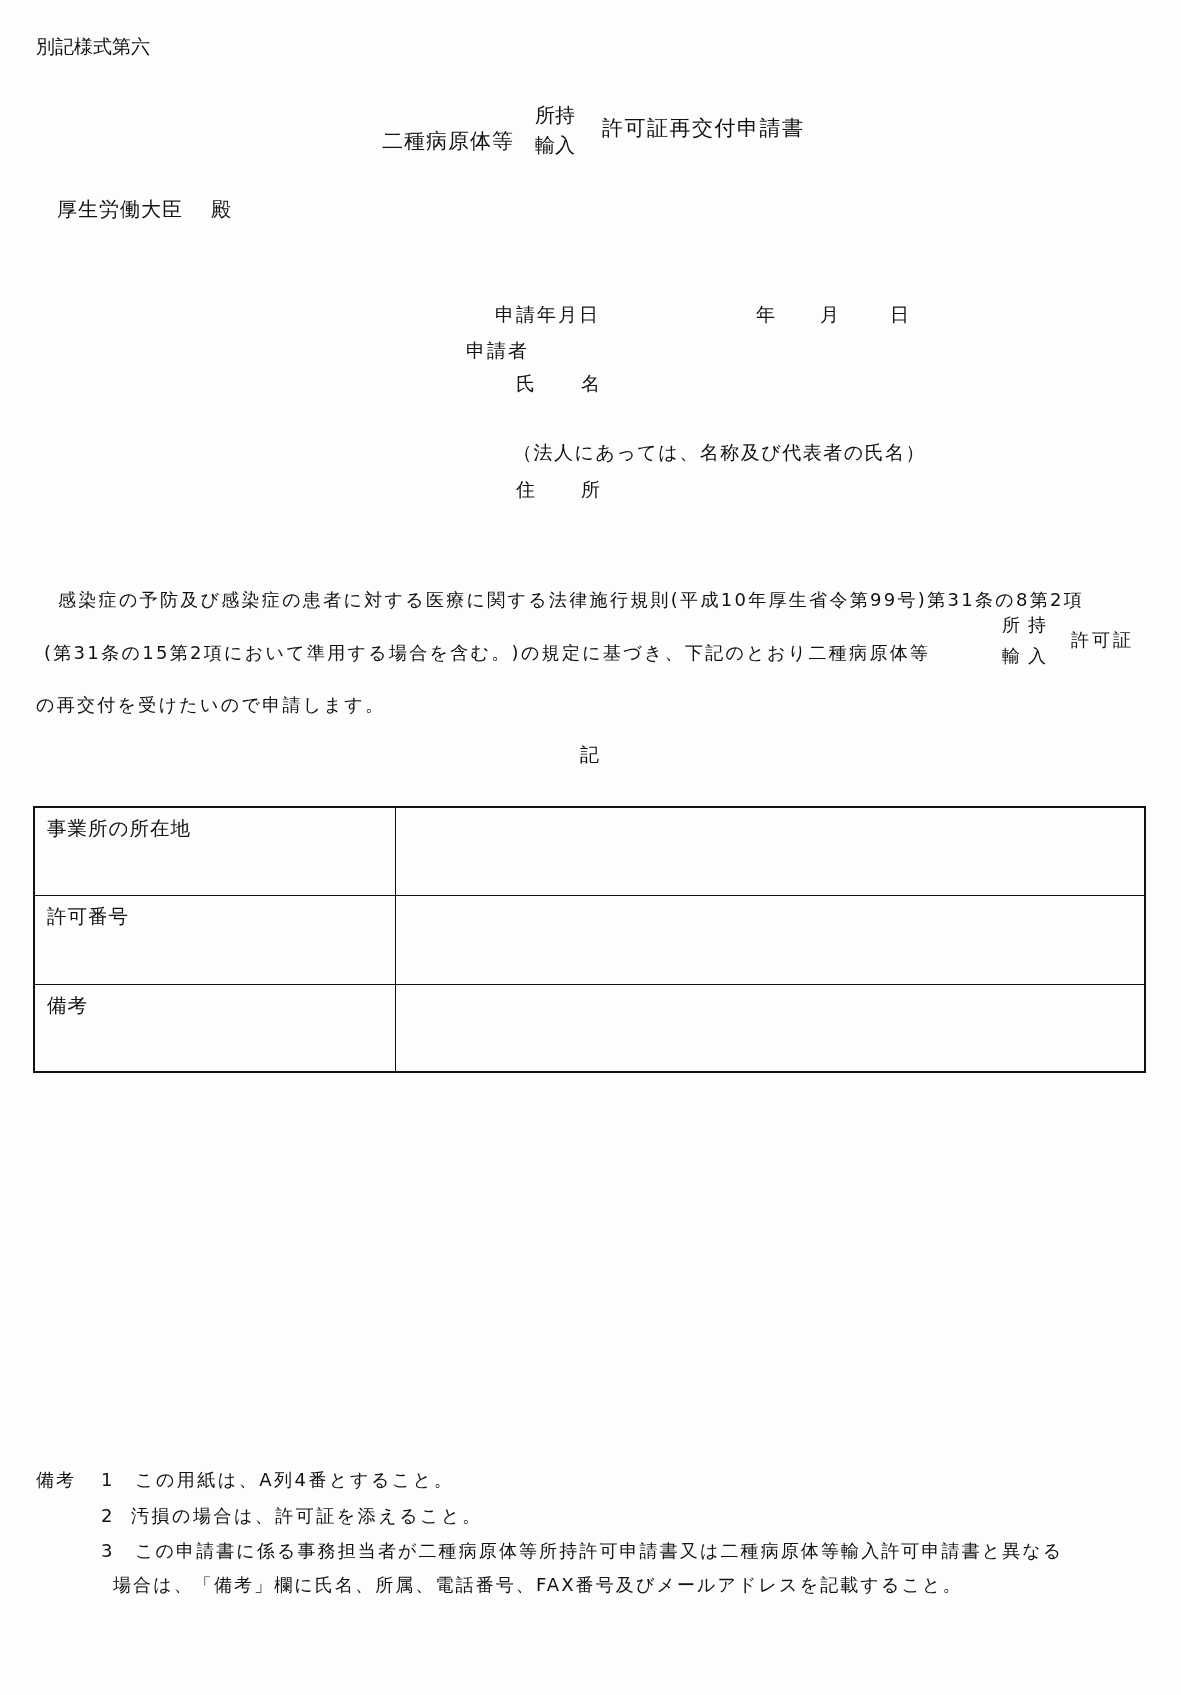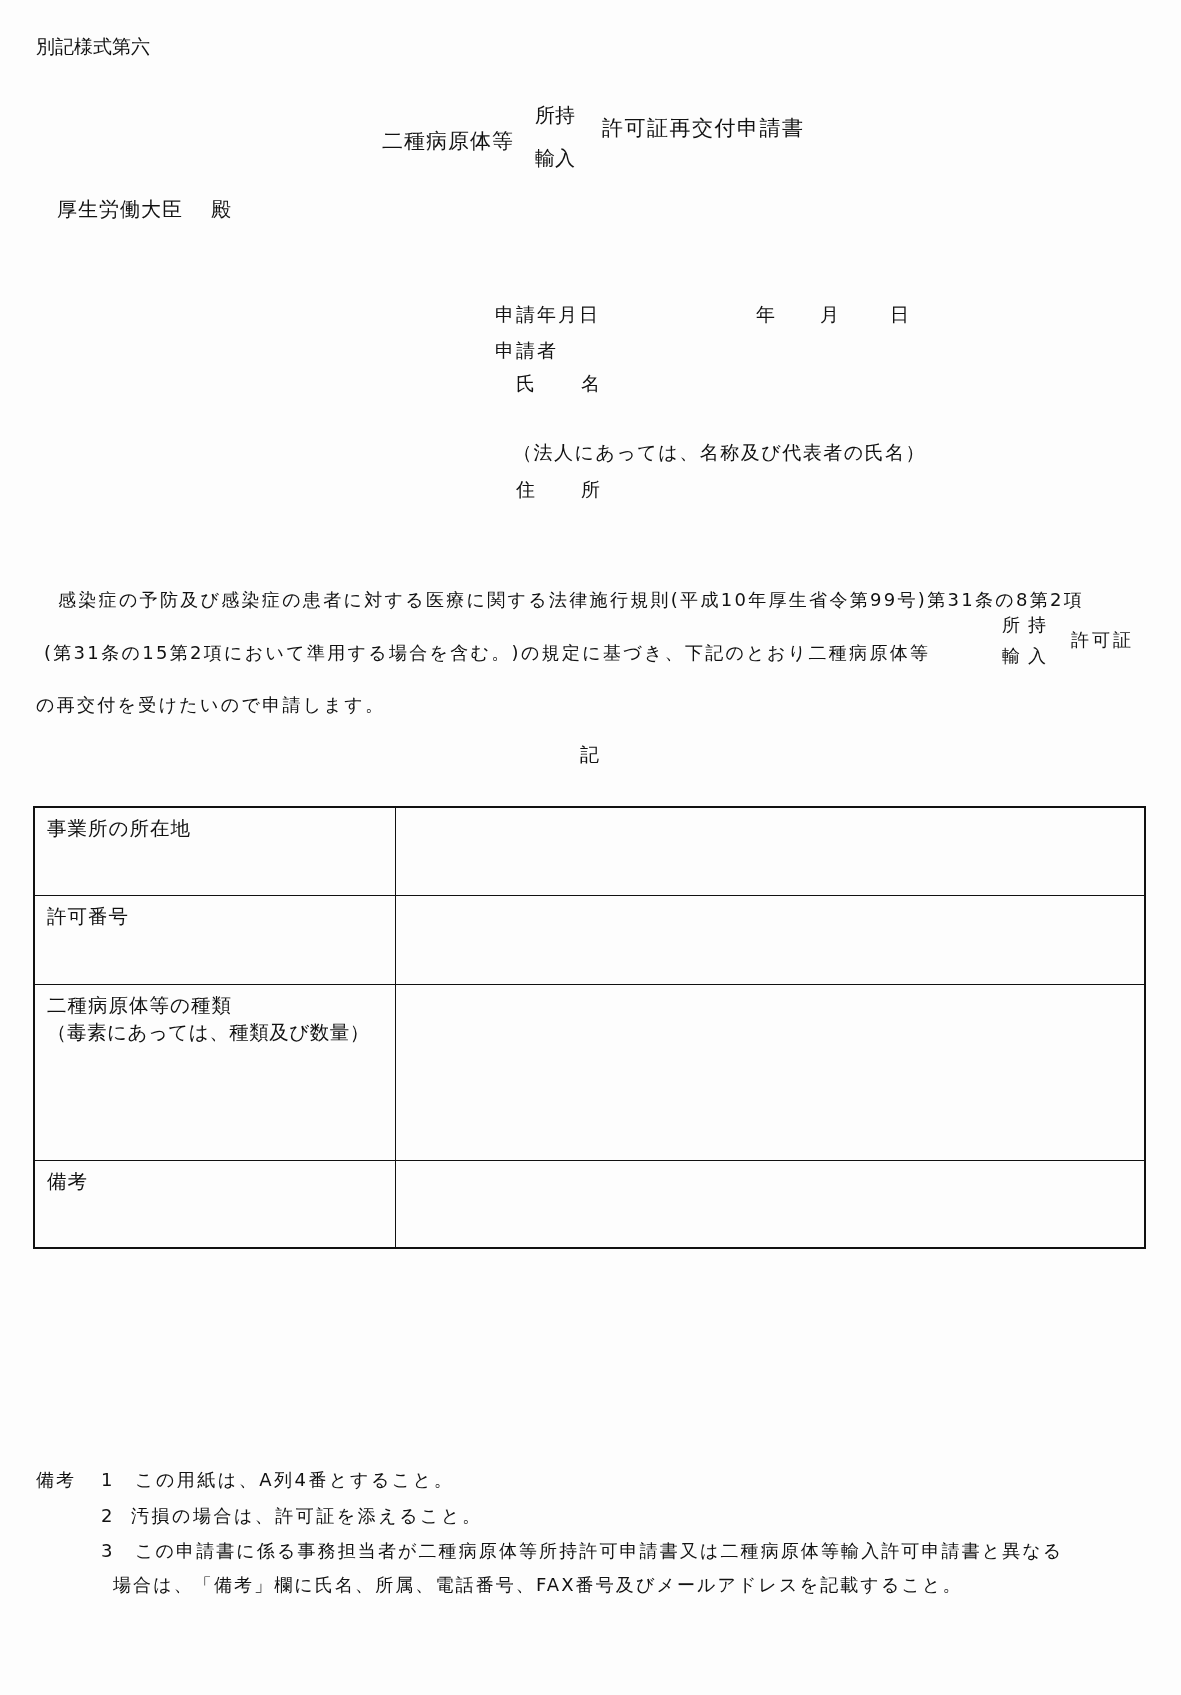--- a/index.html
+++ b/index.html
@@ -32,37 +32,37 @@
     }
     .form-table td.value { width: auto; }
   </style>
 </head>
 <body>
 
 <div class="abs t19" style="left:36px; top:37px;">別記様式第六</div>
 
 <div>
   <div class="abs" style="left:382px; top:118px; font-size:21px; letter-spacing:1px;margin-top:13px;">二種病原体等</div>
-  <div class="stack" style="left:535px; top:105px; font-size:20px; gap:23px;">
+  <div class="stack" style="left:535px; top:105px; font-size:20px; gap:10px;">
     <span>所持</span>
     <span>輸入</span>
   </div>
   <div class="abs" style="left:602px; top:118px; font-size:21px; letter-spacing:1.5px;">許可証再交付申請書</div>
 </div>
 
 <div class="abs t20" style="left:57px; top:199px; letter-spacing:1px;">厚生労働大臣</div>
 <div class="abs t20" style="left:211px; top:199px;">殿</div>
 
 <div>
   <div class="abs t19" style="left:495px; top:305px; letter-spacing:2px;">申請年月日</div>
   <div class="abs t19" style="left:756px; top:305px;">年</div>
   <div class="abs t19" style="left:820px; top:305px;">月</div>
   <div class="abs t19" style="left:890px; top:305px;">日</div>
 
-  <div class="abs t19" style="left:495px; top:341px; letter-spacing:2px;text-align:right;">申請者</div>
+  <div class="abs t19" style="left:466px; top:341px; letter-spacing:2px;text-align:right;">申請者</div>
 
   <div class="abs t19" style="left:516px; top:374px;">氏</div>
   <div class="abs t19" style="left:581px; top:374px;">名</div>
 
   <div class="abs t19" style="left:513px; top:443px; letter-spacing:1.5px;">（法人にあっては、名称及び代表者の氏名）</div>
 
   <div class="abs t19" style="left:516px; top:480px;">住</div>
   <div class="abs t19" style="left:581px; top:480px;">所</div>
 </div>
 
@@ -88,27 +88,20 @@
           <div>事業所の所在地</div>
         </td>
     <td class="value"></td>
   </tr>
   <tr style="height:89px;padding-left:20px;">
     <td class="label">
           <div>許可番号</div>
         </td>
     <td class="value"></td>
   </tr>
-  <tr style="height:176px;">
-    <td class="label">
-      <div>二種病原体等の種類</div>
-      <div style="letter-spacing:0.5px;">（毒素にあっては、種類及び数量）</div>
-    </td>
-    <td class="value"></td>
-  </tr>
   <tr style="height:88px;">
     <td class="label">
           <div>備考</div>
         </td>
     <td class="value"></td>
   </tr>
 </tbody>
   </table>
 
 <div>

